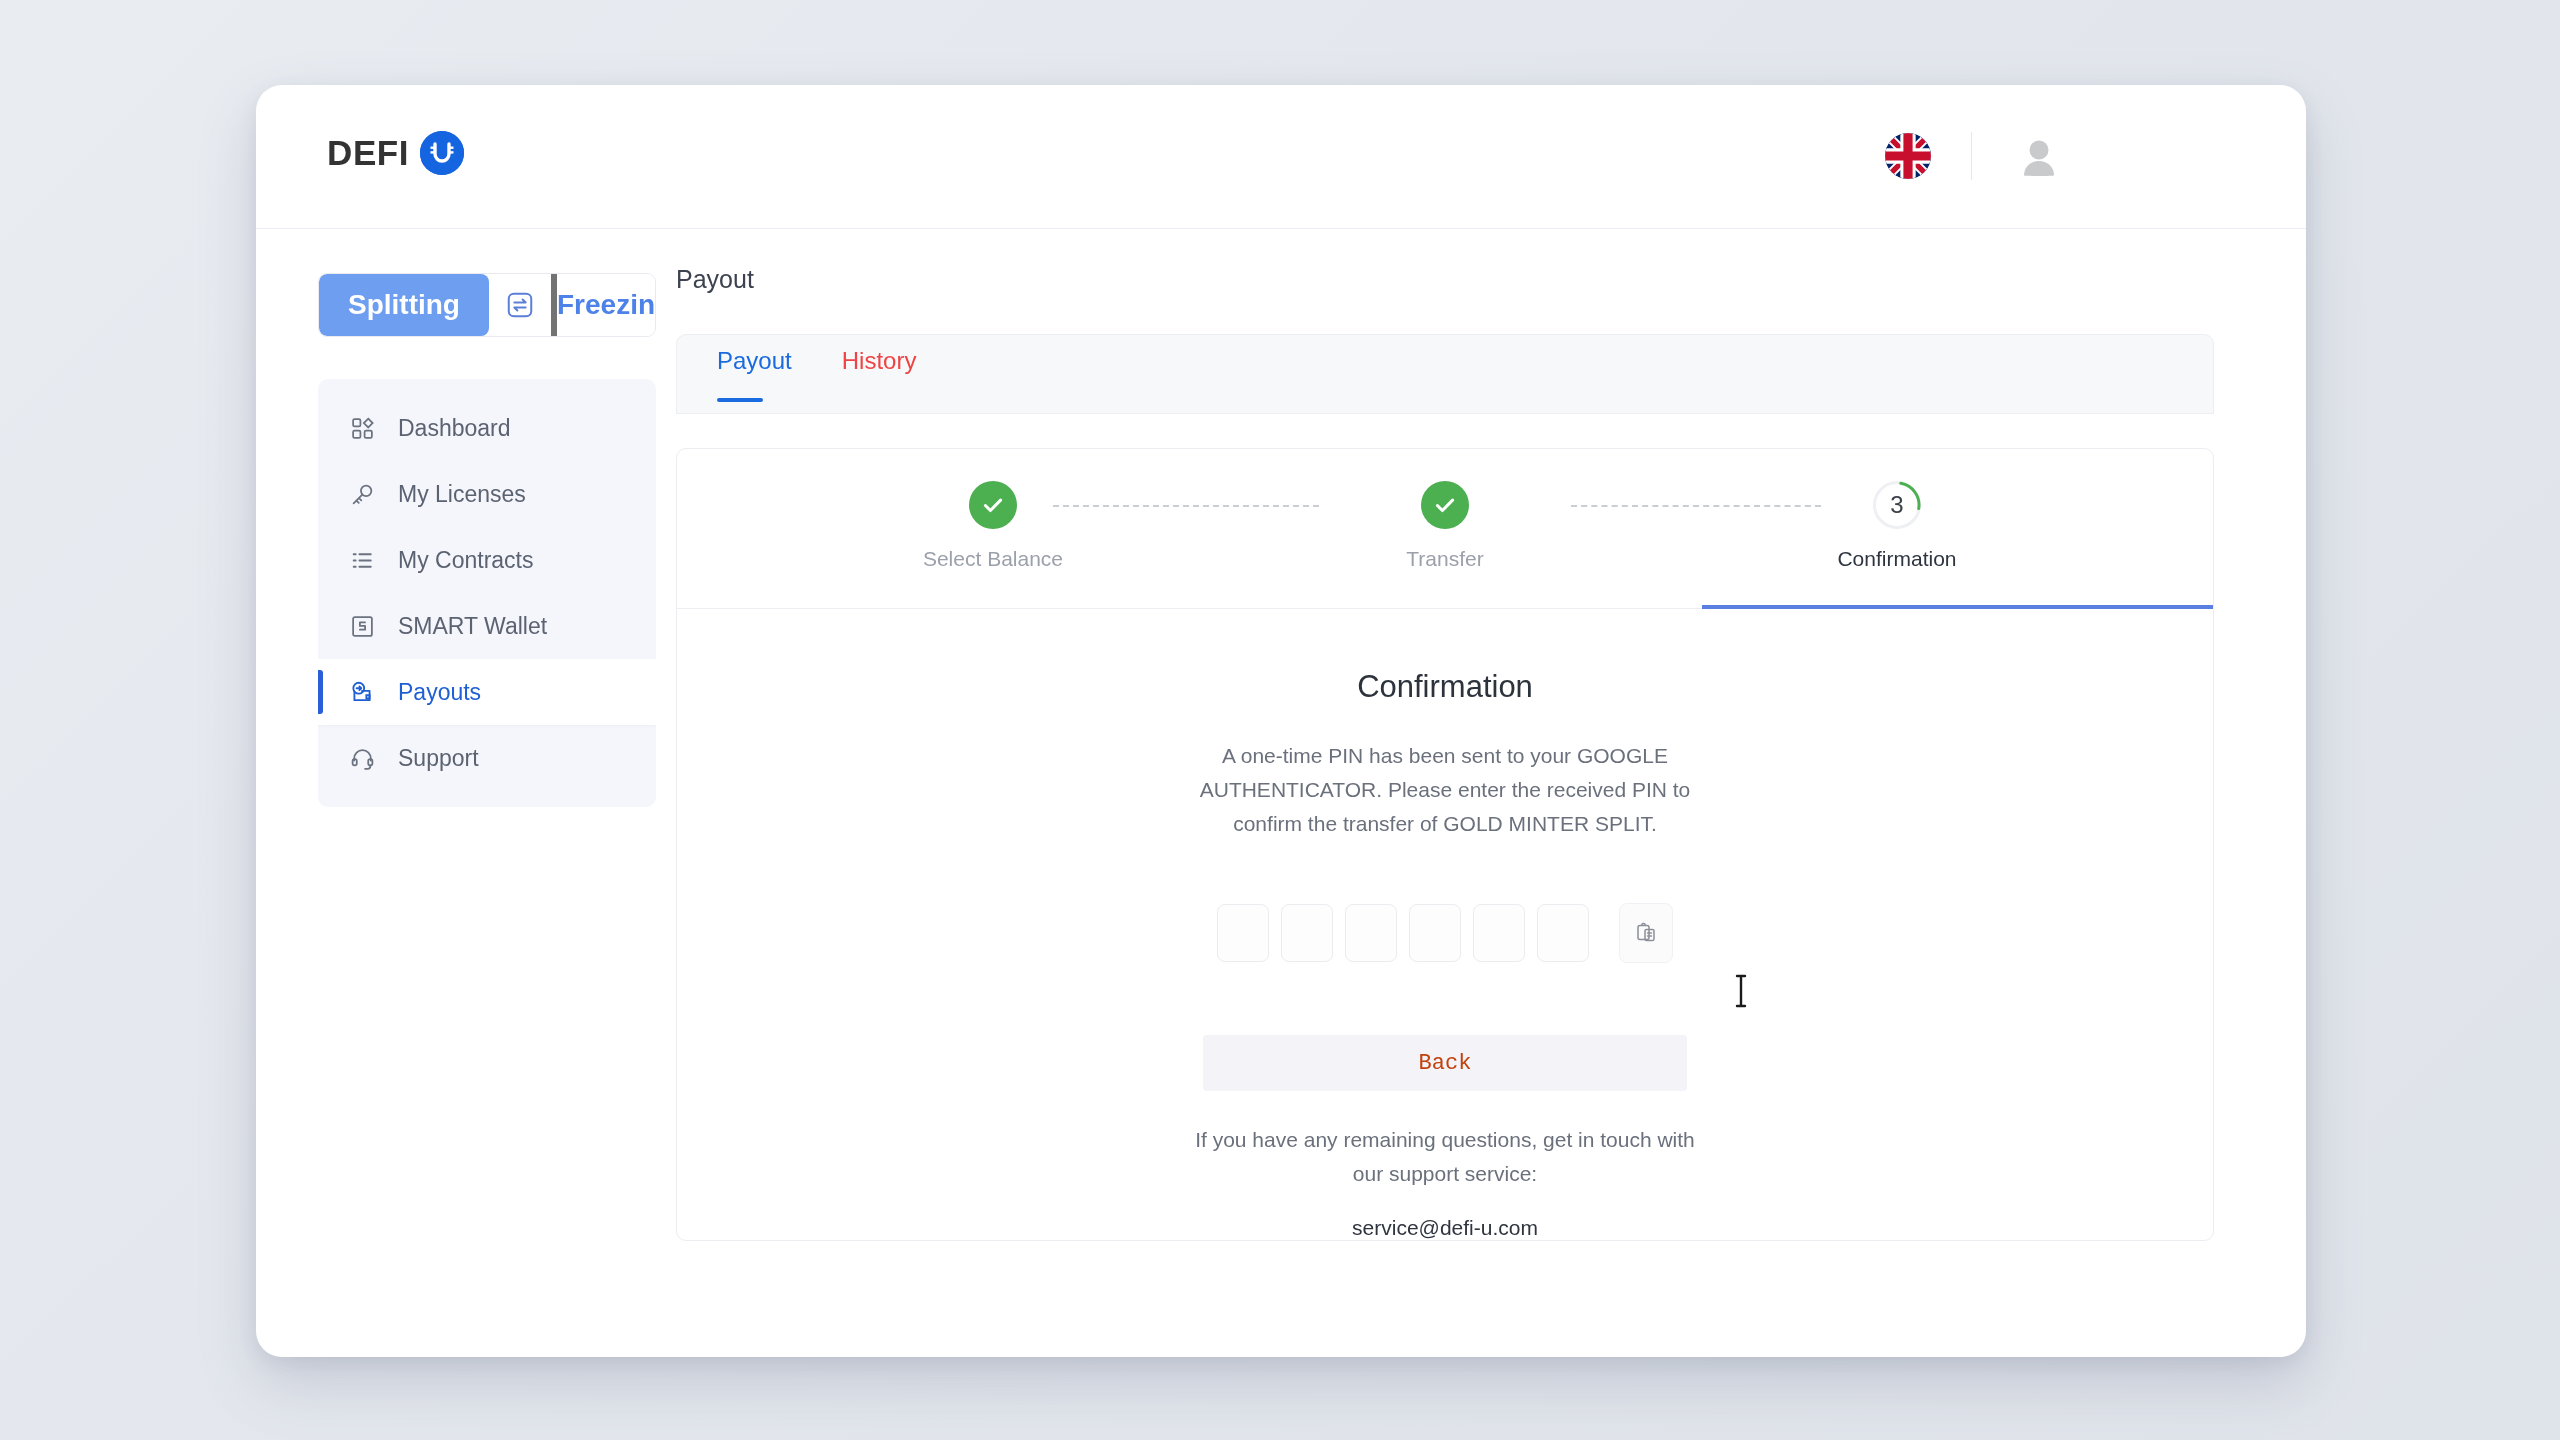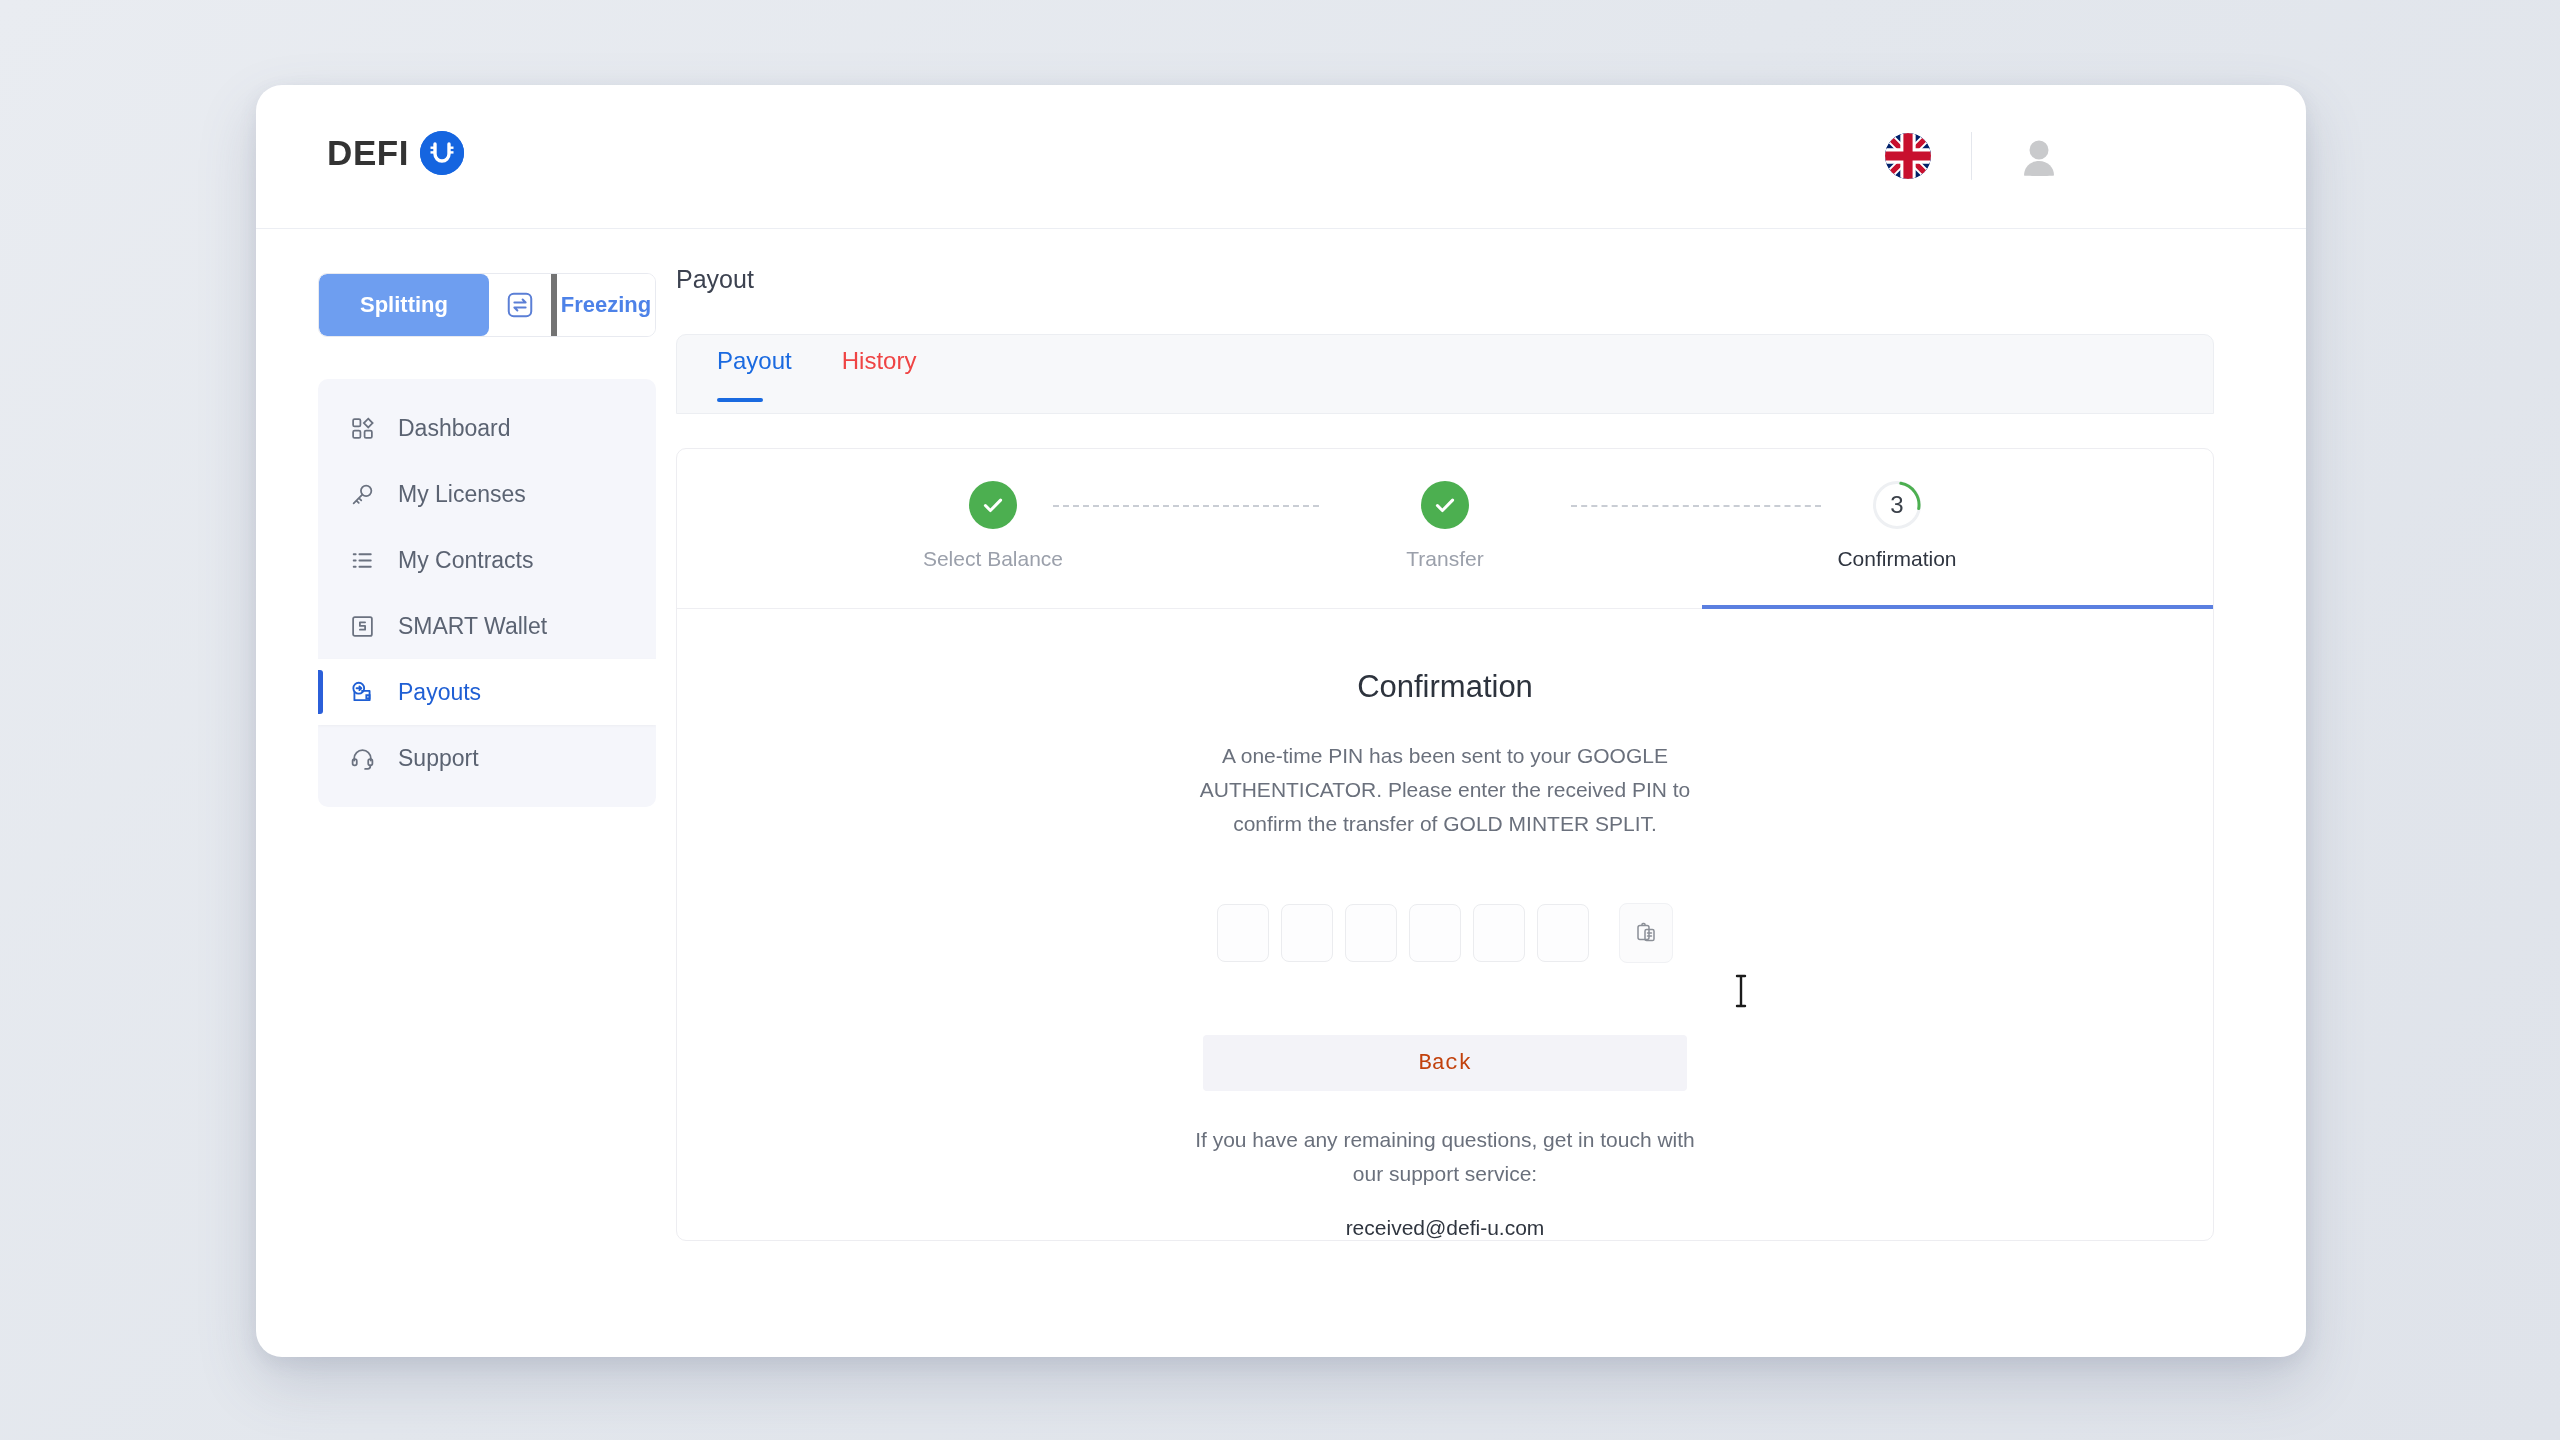--- a/index.html
+++ b/index.html
@@ -85,21 +85,21 @@
     width: 338px; height: 64px;
     border: 1px solid #e8eaf0;
     border-radius: 9px;
     background: #fff;
     overflow: hidden;
   }
   .mode-btn {
     height: 100%;
     border: none; cursor: pointer;
     font-family: inherit;
-    font-size: 22px; font-weight: 700; text-align: center;
+    font-size: 28px; font-weight: 700; text-align: center;
   }
   .mode-btn.active {
     flex: 0 0 170px;
     background: #6e9ef0; color: #ffffff;
     border-radius: 8px;
   }
   .mode-swap {
     flex: 0 0 62px;
     display: flex; align-items: center; justify-content: center;
     background: #fff; border: none; cursor: pointer;
@@ -535,21 +535,21 @@
                 <path d="M8 4.5V3.4a1 1 0 0 1 1-1h1a1 1 0 0 1 1 1v1.1"></path>
                 <rect x="11" y="8.5" width="9" height="11" rx="1.6"></rect>
                 <path d="M13.5 12h4M13.5 15h4" stroke-linecap="round"></path>
               </svg>
             </span>
           </div>
 
           <button class="back-btn">Back</button>
 
           <div class="support-text">If you have any remaining questions, get in touch with our support service:</div>
-          <div class="support-email">received@defi-u.com</div>
+          <div class="support-email">service@defi-u.com</div>
 
         </div>
 
       </div>
     </div>
   </div>
 </div>
 
 <svg class="text-cursor" viewBox="0 0 14 34" aria-hidden="true">
   <path d="M3 2h8M3 32h8M7 2v30" stroke="#1b1b1b" stroke-width="2.4" stroke-linecap="round" fill="none"></path>

